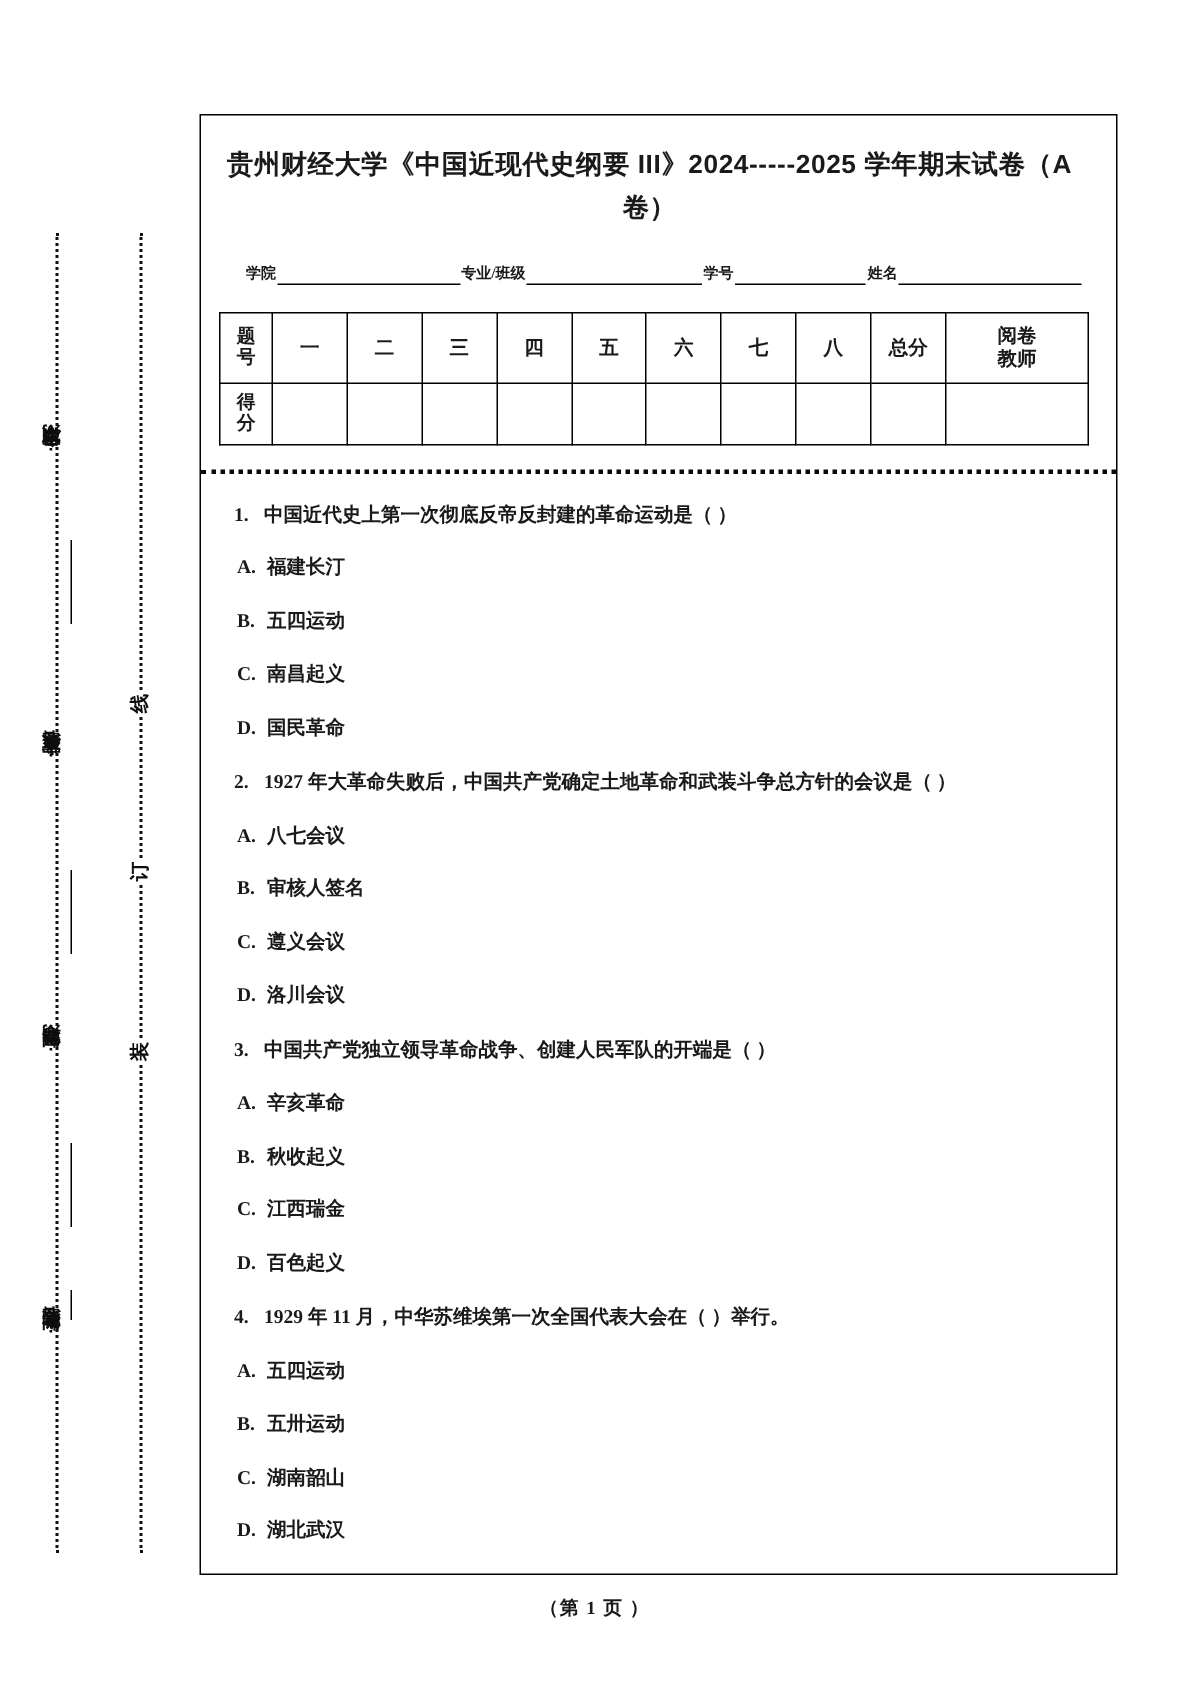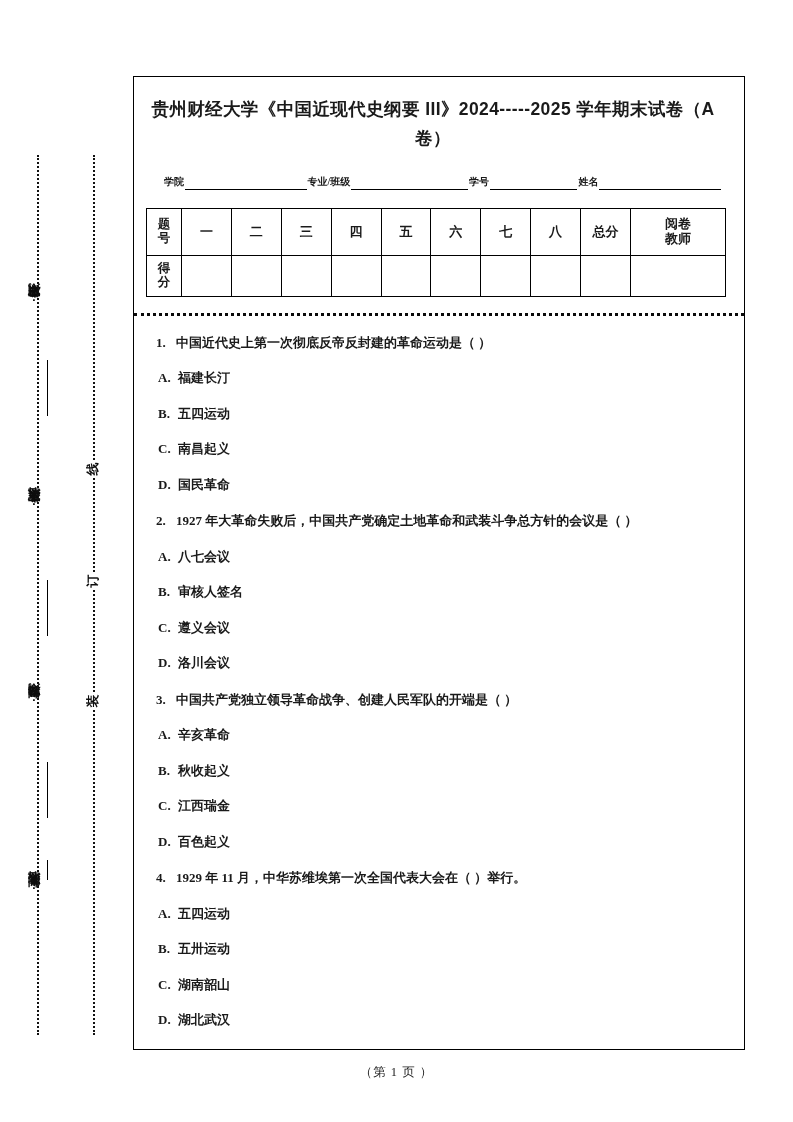--- a/index.html
+++ b/index.html
@@ -178,21 +178,21 @@
   .option .olet { flex: 0 0 auto; width: 20px; }
   .option .otext { flex: 1 1 auto; }
 
   .footer {
     position: absolute;
     left: 0;
     right: 0;
     top: 1064px;
     text-align: center;
     font-size: 12.5px;
-    font-weight: normal;
+    font-weight: bold;
     font-family: "Liberation Serif", "DejaVu Serif", serif;
     letter-spacing: 1px;
   }
 </style>
 </head>
 <body>
 
 <div class="margin-col">
 
   <div class="vlabel" style="left:26px; top:290px;">审核日期:</div>

